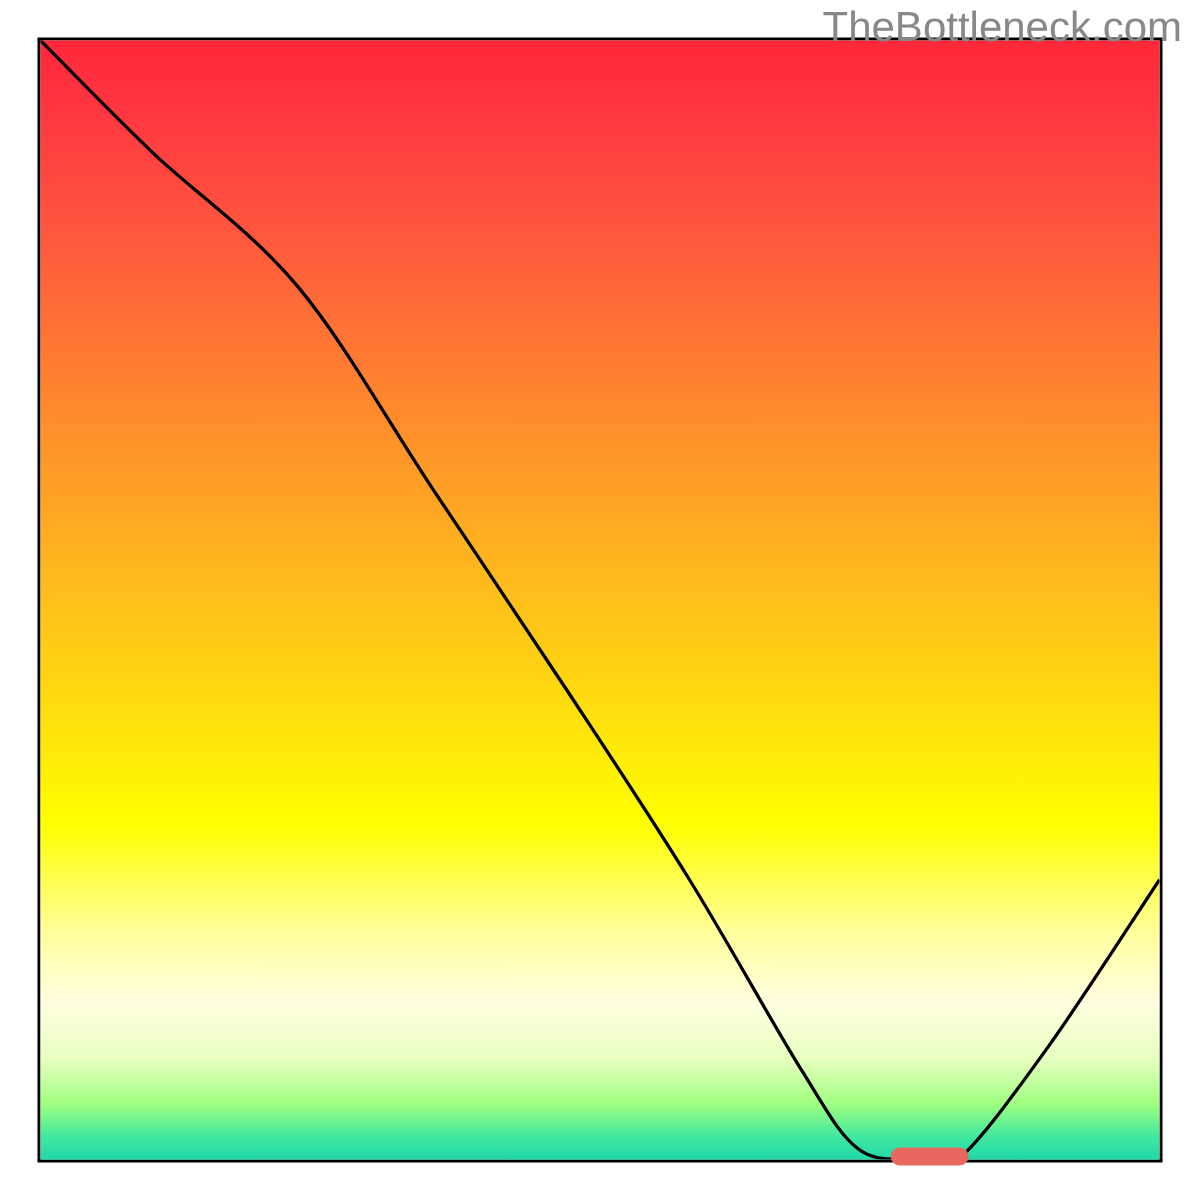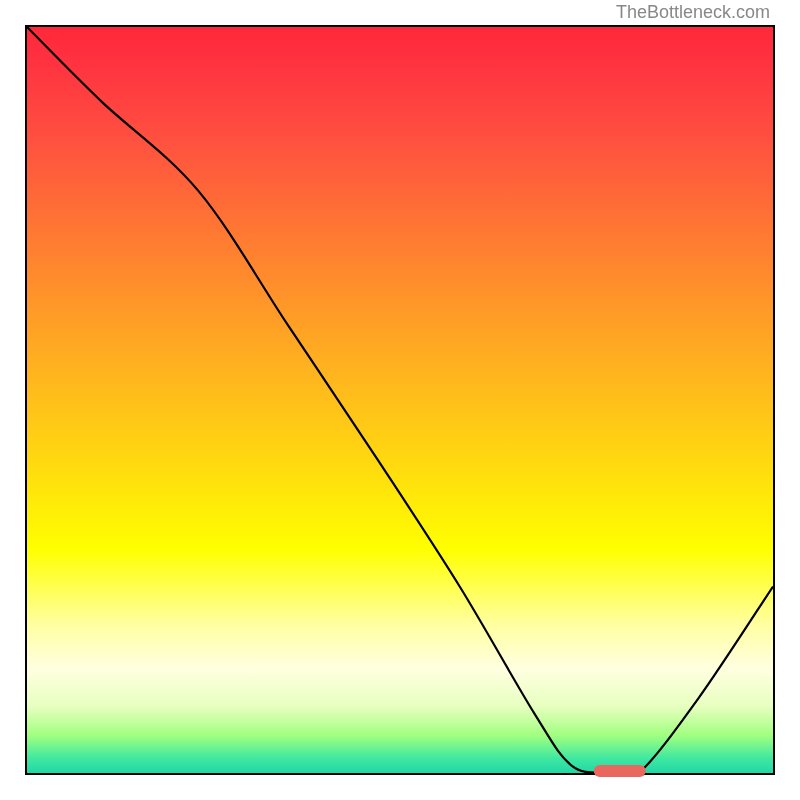--- a/index.html
+++ b/index.html
@@ -7,23 +7,23 @@
     width: 800px;
     height: 800px;
     background: #ffffff;
     font-family: Arial, sans-serif;
     position: relative;
     overflow: hidden;
   }
   .watermark {
     position: absolute;
     top: 2px;
-    right: 30px;
+    right: 12px;
     color: #888888;
-    font-size: 18px;
+    font-size: 28px;
     z-index: 10;
   }
   .plot-area {
     position: absolute;
     left: 25px;
     top: 25px;
     width: 750px;
     height: 750px;
     border: 2.5px solid #000000;
   }

